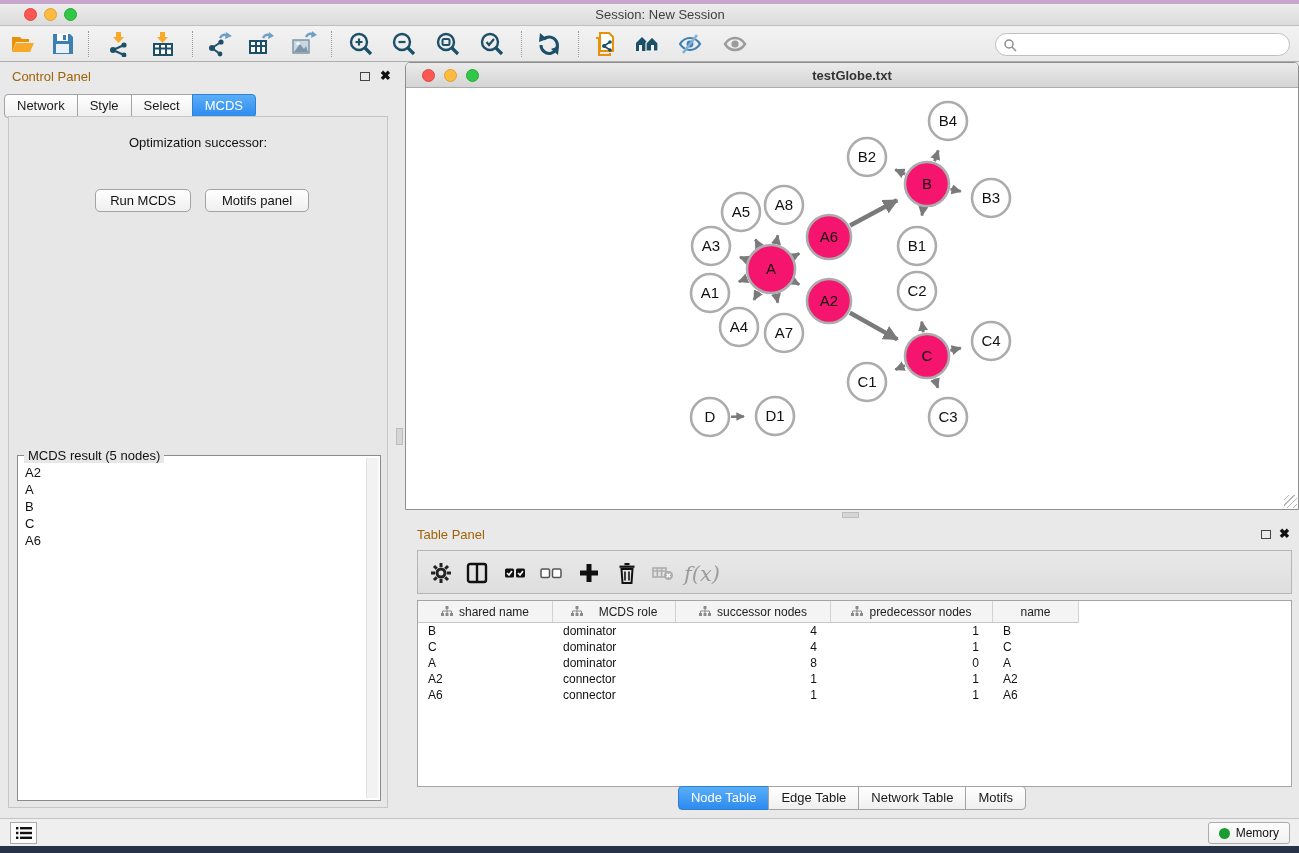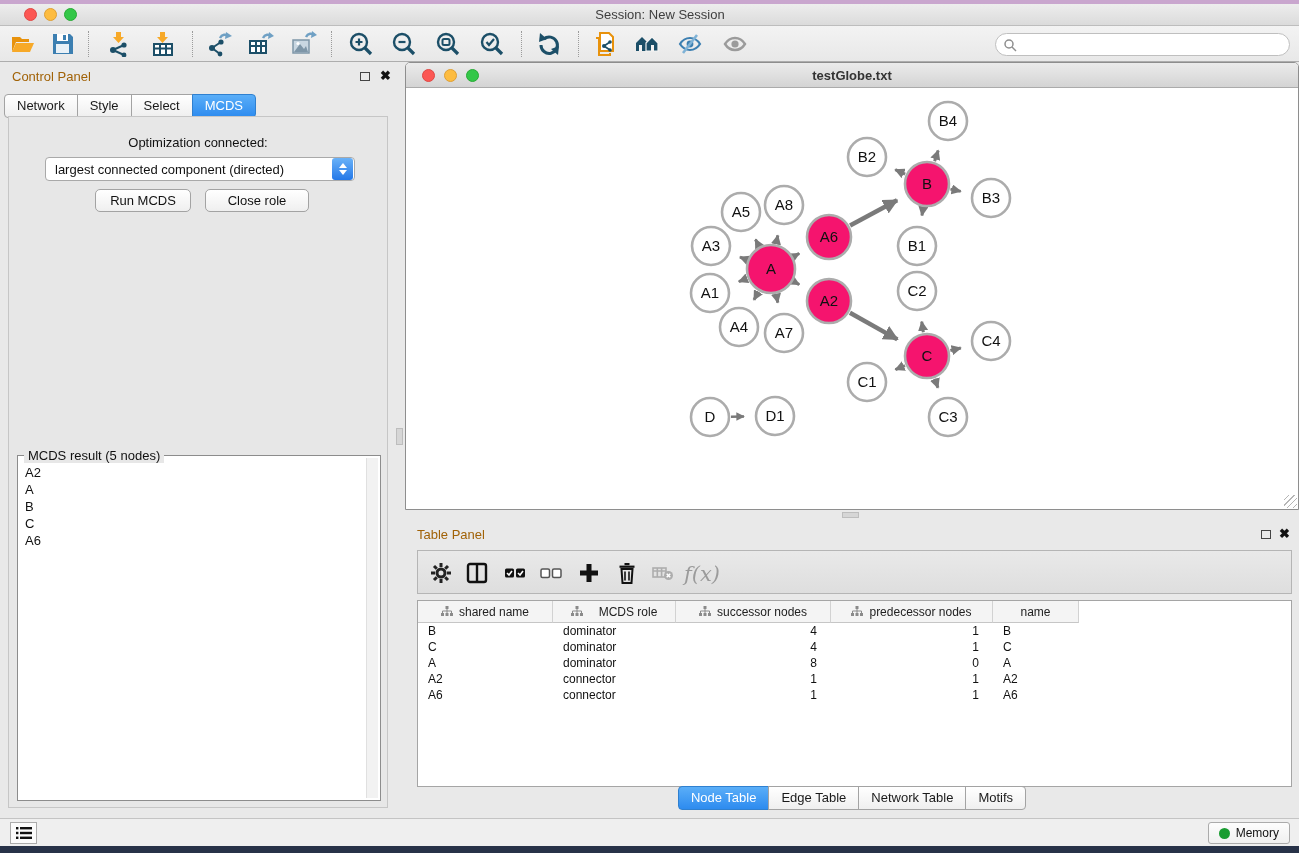--- a/index.html
+++ b/index.html
@@ -267,30 +267,23 @@
       <span class="ph-float" style="left:356px"></span>
       <span class="ph-close" style="left:376px">✖</span>
     </div>
     <div class="cp-tabs"><span class="seg" id="cp-tabs">
           <span class="tab">Network</span>
           <span class="tab">Style</span>
           <span class="tab">Select</span>
           <span class="tab active">MCDS</span>
         </span></div>
     <div class="cp-body">
-      <div class="opt-label">Optimization connected:</div>
-      <div class="dropdown">
-        <span class="dd-text">largest connected component (directed)</span>
-        <span class="dd-stepper">
-            <span class="up"></span>
-            <span class="down"></span>
-          </span>
-      </div>
+      <div class="opt-label">Optimization successor:</div>
       <div class="btn" style="left:86px; top:72px; width:96px;">Run MCDS</div>
-      <div class="btn" style="left:196px; top:72px; width:104px;">Close role</div>
+      <div class="btn" style="left:196px; top:72px; width:104px;">Motifs panel</div>
       <div class="result-group">
         <span class="result-title">MCDS result (5 nodes)</span>
         <div class="result-list" id="mcds-list">
             <div class="item">A2</div>
             <div class="item">A</div>
             <div class="item">B</div>
             <div class="item">C</div>
             <div class="item">A6</div>
           </div>
         <div class="result-scroll"></div>

